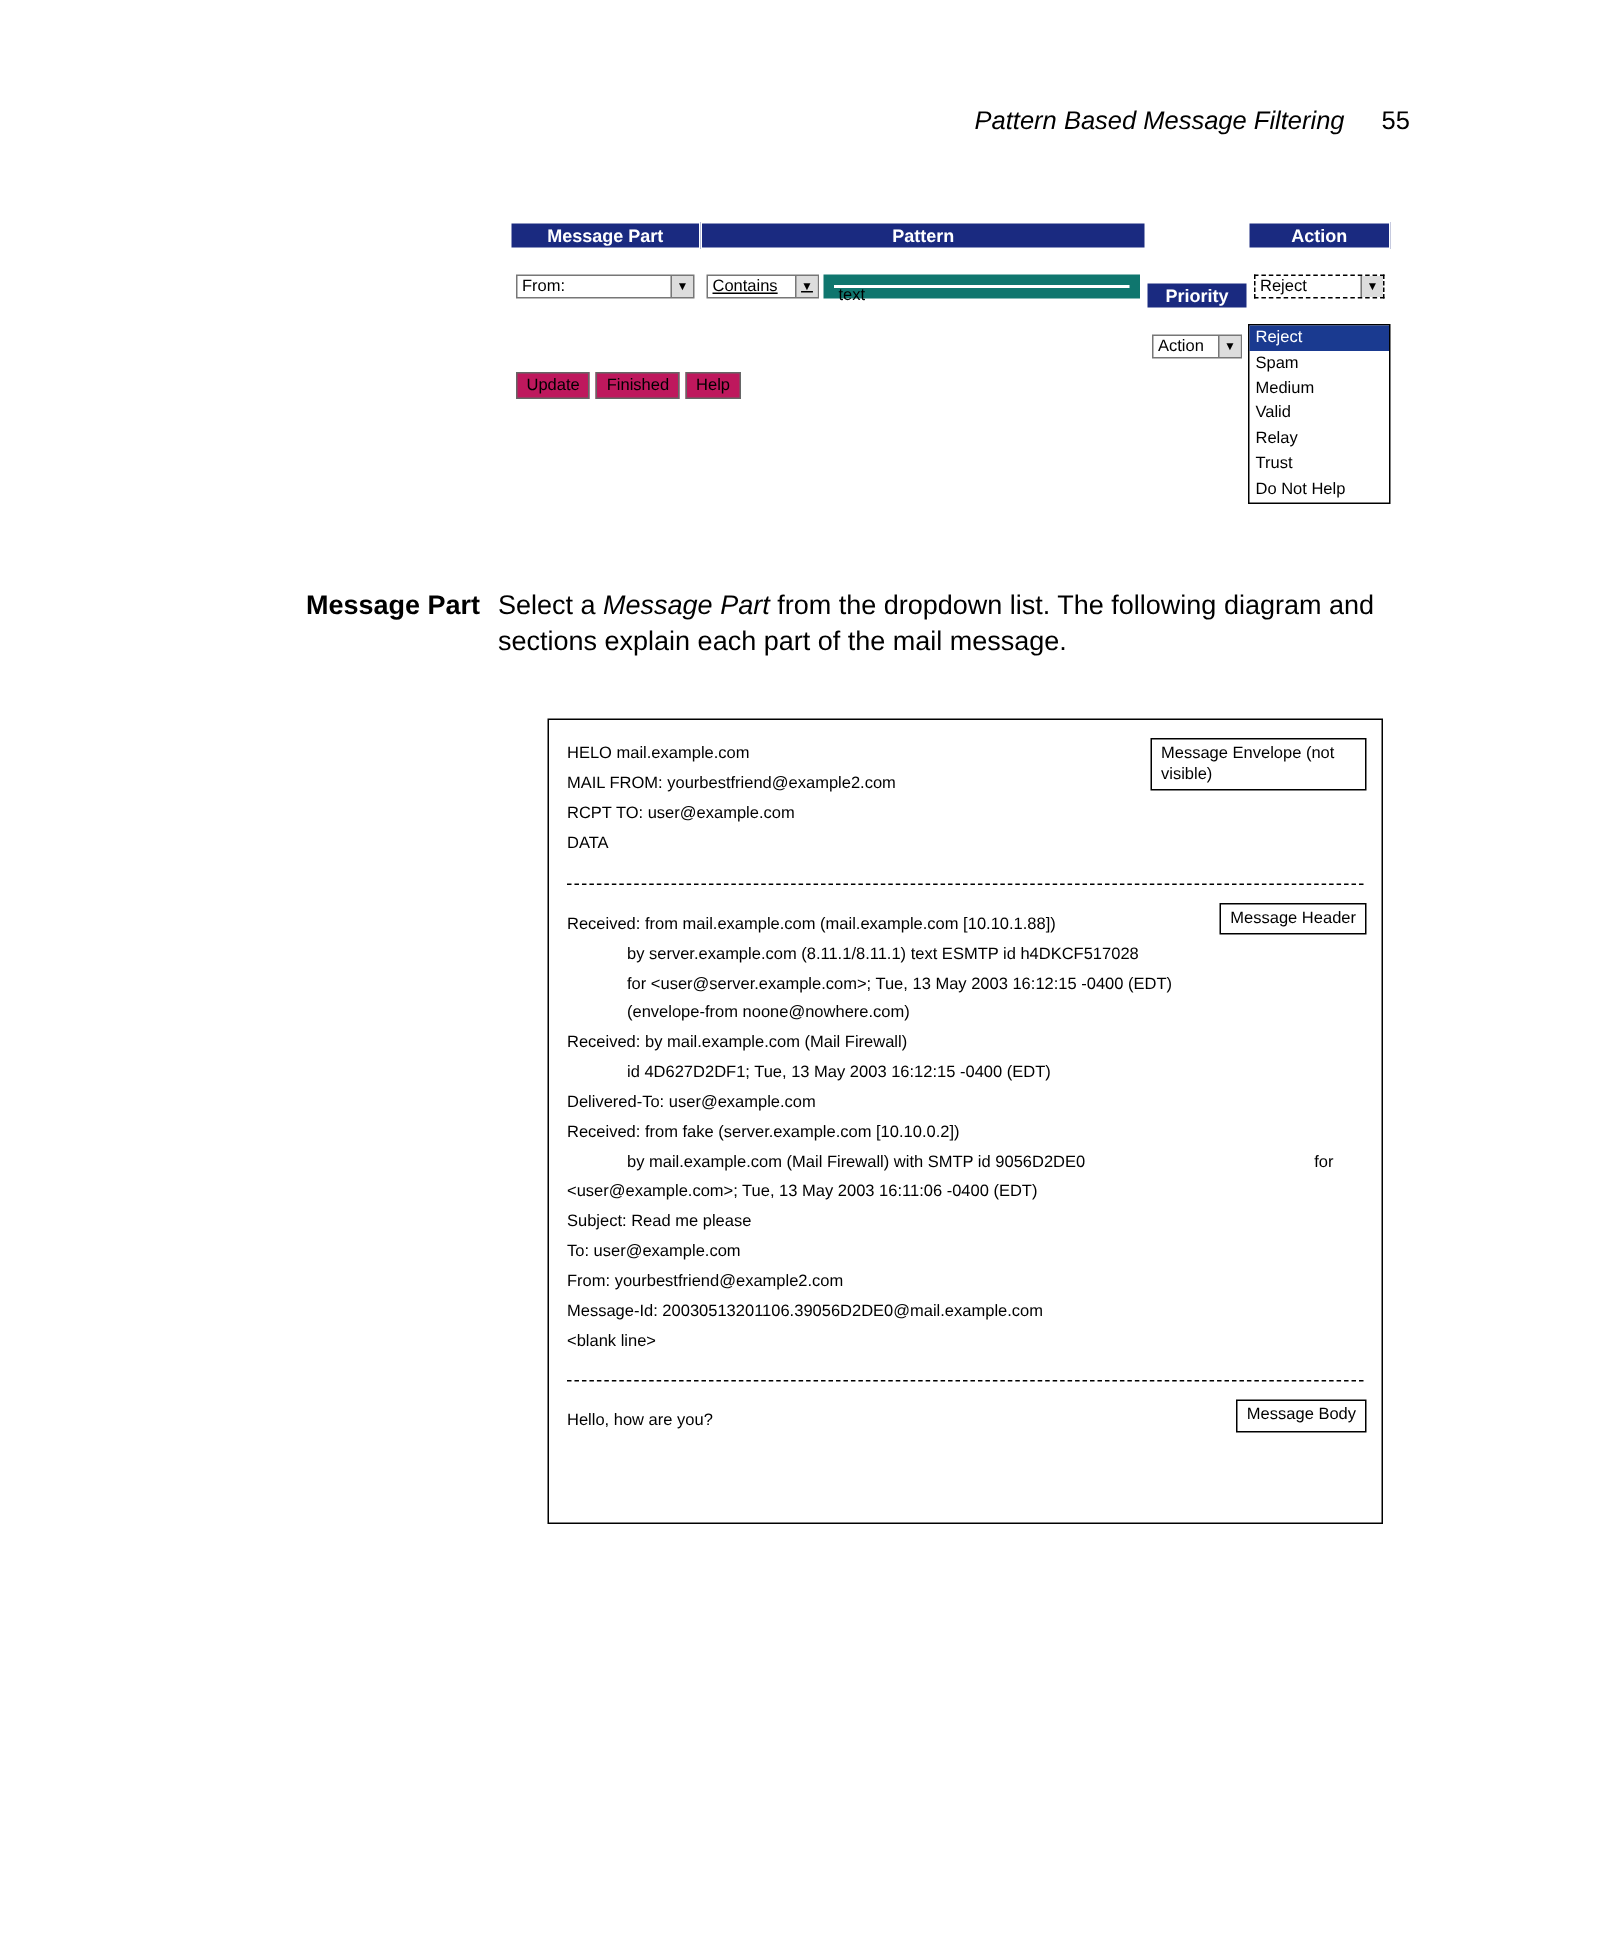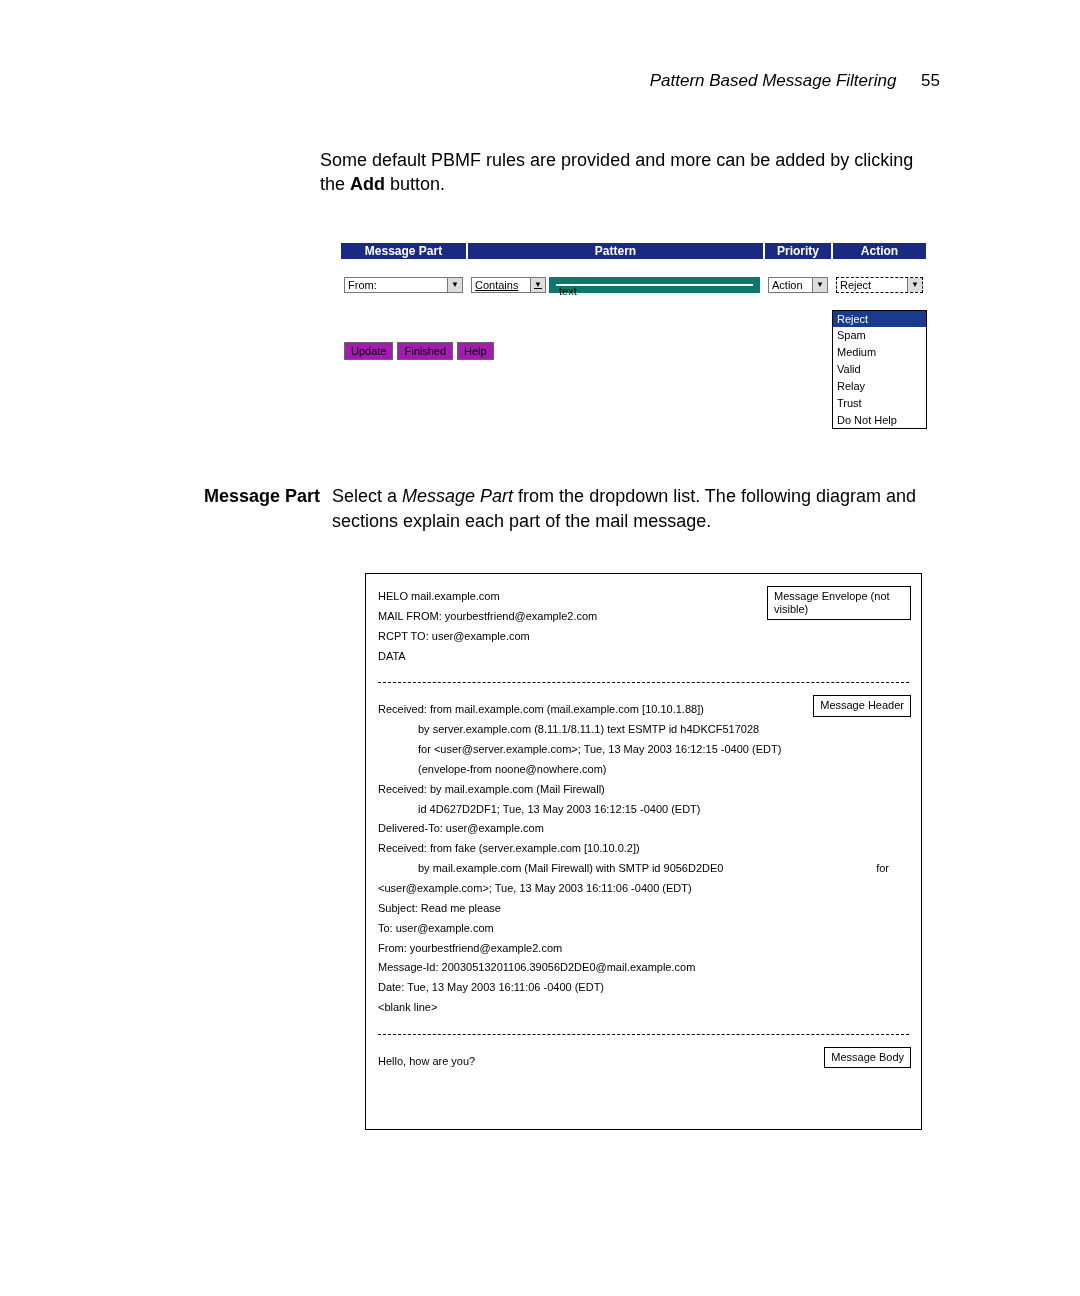--- a/index.html
+++ b/index.html
@@ -50,21 +50,21 @@
     display: flex;
     width: 595px;
     font-size: 12px;
   }
   .col {
     display: flex;
     flex-direction: column;
   }
   .col.mp   { width: 127px; }
   .col.pat  { width: 297px; }
-  .col.pri  { width: 68px; }
+  .col.pri  { width: 68px; margin-top: 40px; }
   .col.act  { width: 95px; }
   .th {
     background: #1a2a80;
     color: #fff;
     font-weight: bold;
     text-align: center;
     border: 1px solid #fff;
     padding: 1px 0;
     font-size: 12px;
     height: 14px;
@@ -112,21 +112,21 @@
   }
   .btnrow {
     display: flex;
     gap: 4px;
     margin-top: 32px;
     margin-left: 4px;
     margin-bottom: 4px;
   }
   .btn {
     border: 1px solid #666;
-    background: #a21caf;
+    background: #be185d;
     font-size: 11px;
     padding: 1px 6px;
     line-height: 14px;
   }
   .act-open {
     border: 1px solid #000;
     background: #fff;
     font-size: 11px;
   }
   .act-open .opt {
@@ -198,23 +198,20 @@
 </head>
 <body>
 
 <div class="page">
 
   <div class="running-head">
     <span class="title">Pattern Based Message Filtering</span>
     <span class="pagenum">55</span>
   </div>
 
-  <div class="intro">
-    <span>Some default PBMF rules are provided and more can be added by clicking the </span><span class="bold">Add</span><span> button.</span>
-  </div>
 
   <div class="pbmf-wrap">
     <div class="pbmf-table">
 
       <div class="col mp">
         <div class="th">Message Part</div>
         <div class="cell">
           <span class="dd">
             <span>From:</span>
             <span class="caret">▼</span>
@@ -300,21 +297,20 @@
       <div class="line">Received: from fake (server.example.com [10.10.0.2])</div>
       <div class="line indent row-for">
         <span class="left">by mail.example.com (Mail Firewall) with SMTP id 9056D2DE0</span>
         <span class="right">for</span>
       </div>
       <div class="line">&lt;user@example.com&gt;; Tue, 13 May 2003 16:11:06 -0400 (EDT)</div>
       <div class="line">Subject: Read me please</div>
       <div class="line">To: user@example.com</div>
       <div class="line">From: yourbestfriend@example2.com</div>
       <div class="line">Message-Id: 20030513201106.39056D2DE0@mail.example.com</div>
-      <div class="line">Date: Tue, 13 May 2003 16:11:06 -0400 (EDT)</div>
       <div class="line">&lt;blank line&gt;</div>
     </div>
     <hr class="dash">
 
     <div class="block" style="min-height:70px;">
       <div class="label-box" style="top:8px;">Message Body</div>
       <div class="line">Hello, how are you?</div>
     </div>
 
   </div>

